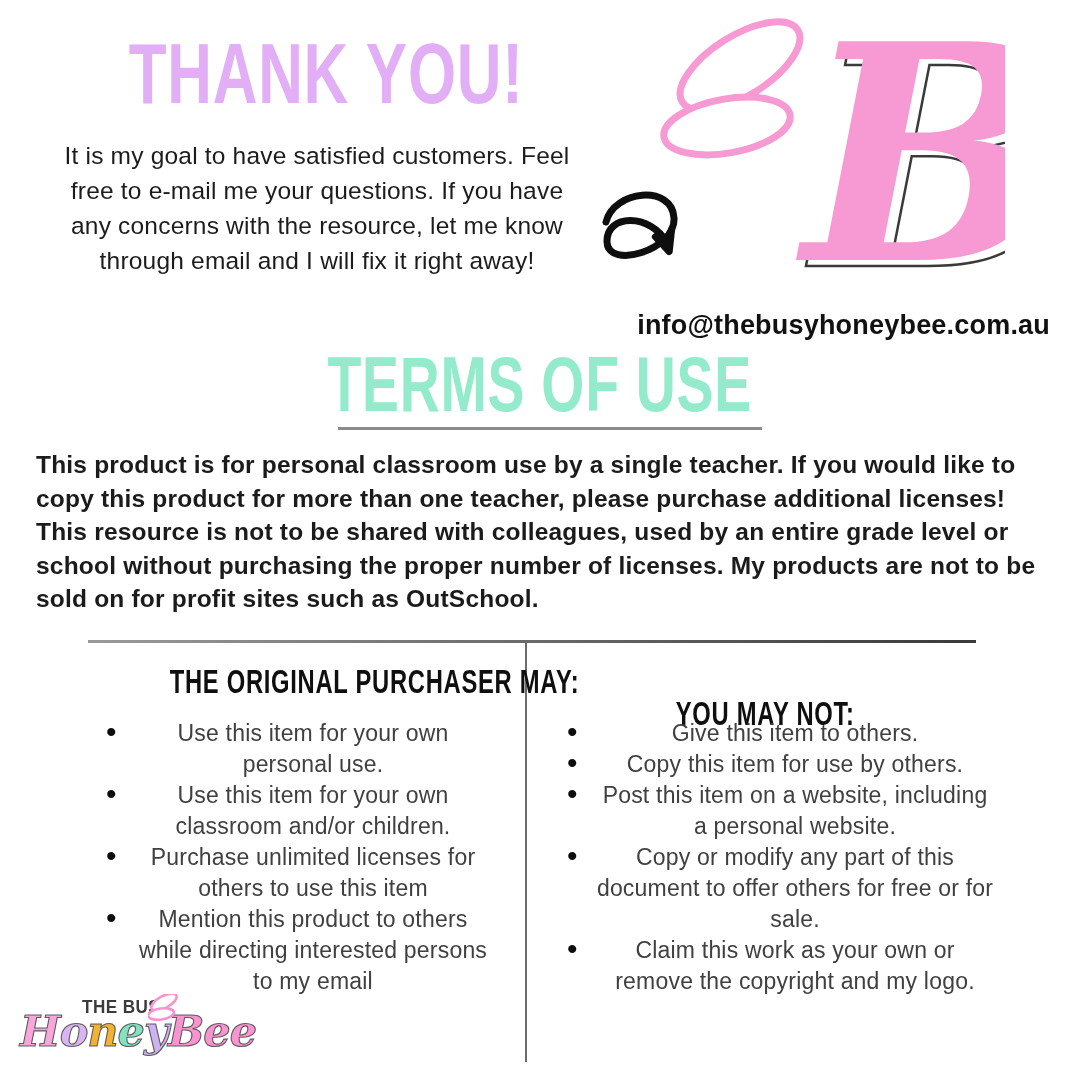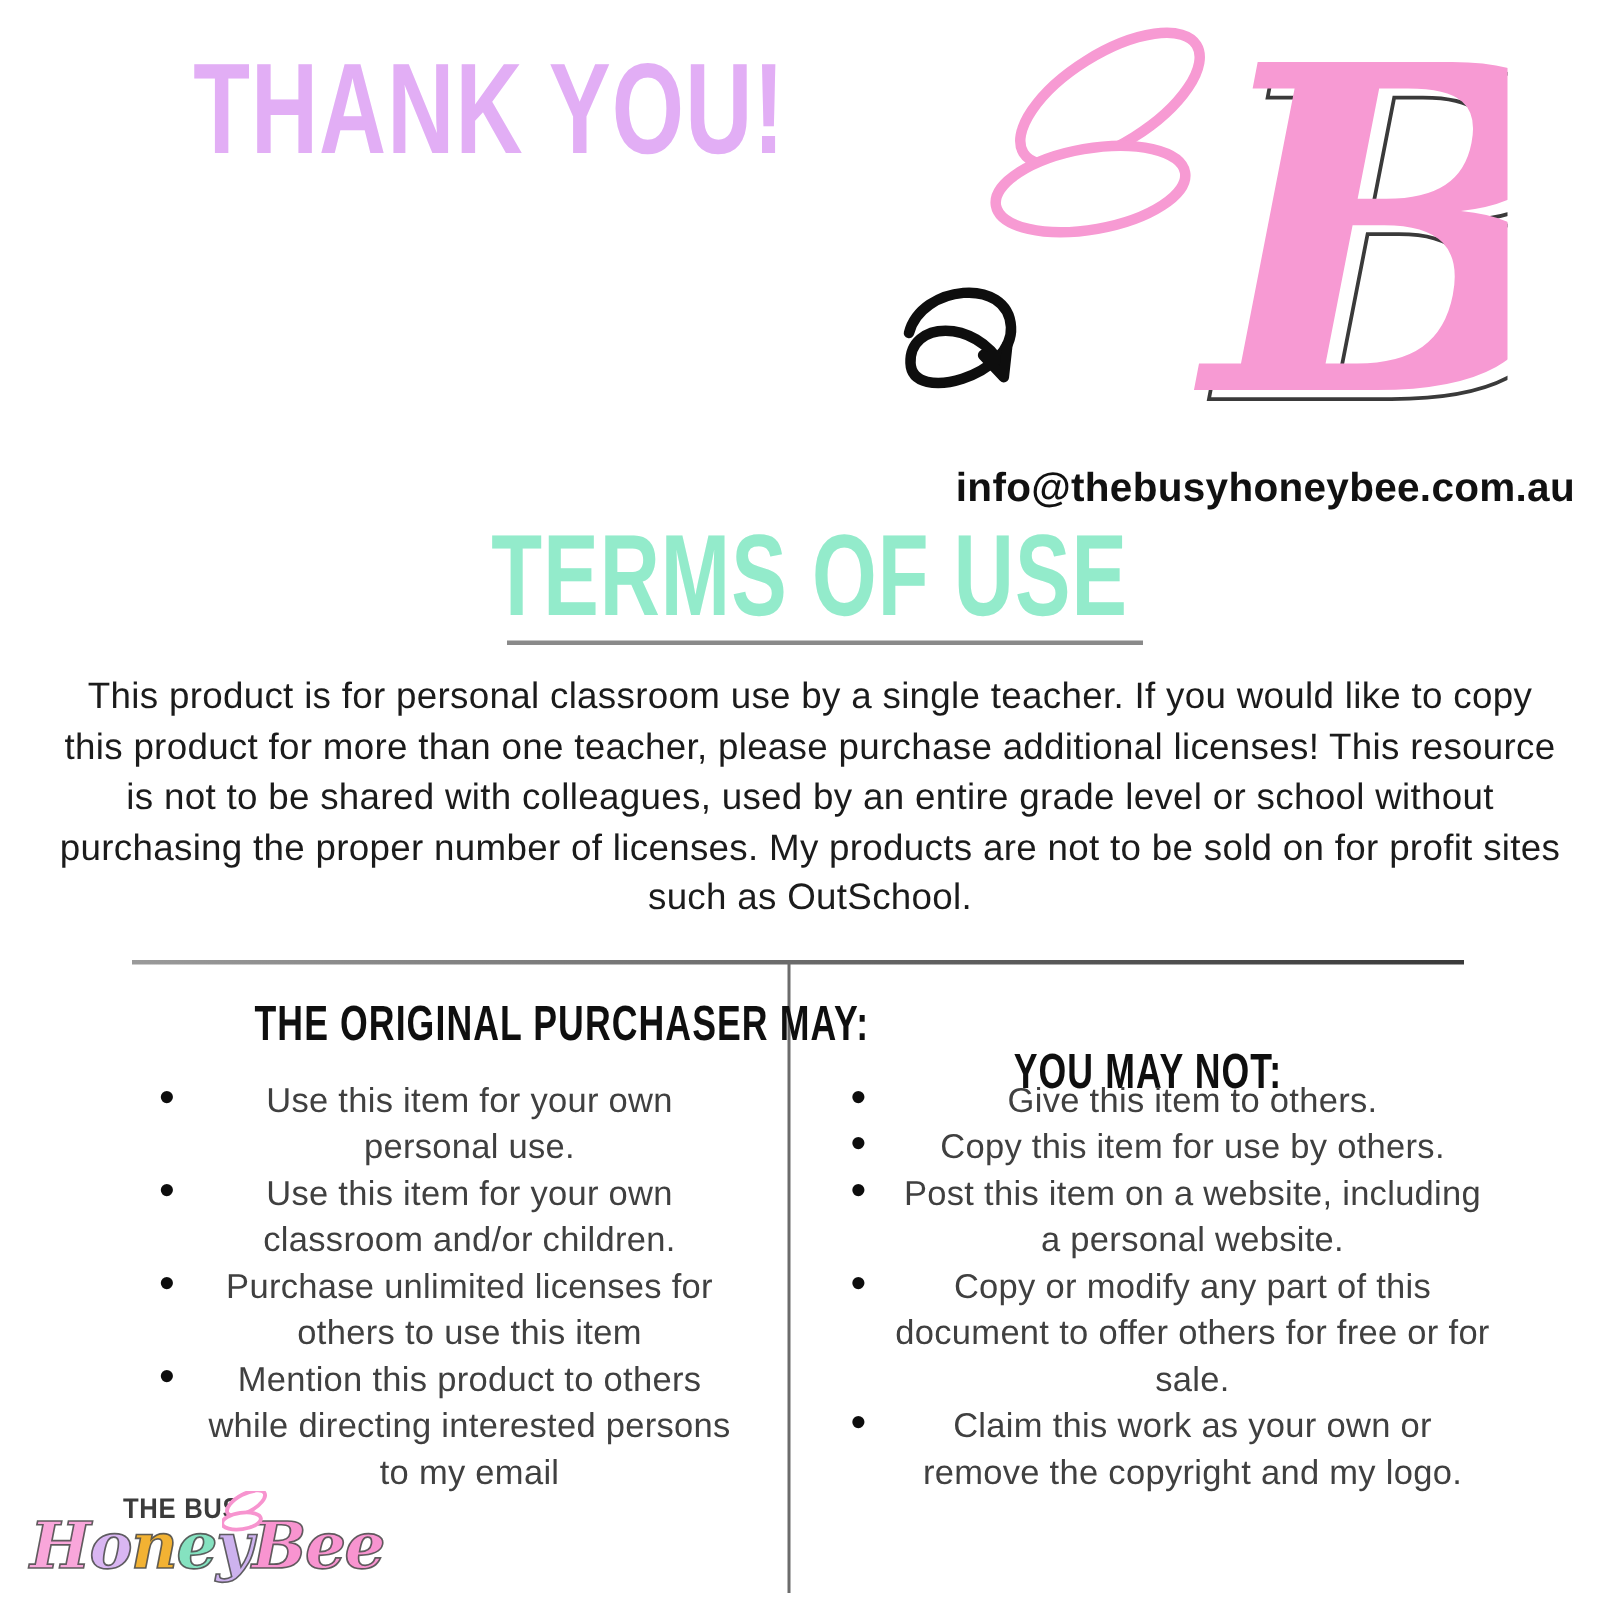--- a/index.html
+++ b/index.html
@@ -25,22 +25,22 @@
 
   
   #email-line { left:580px; top:310px; width:470px; text-align:right;
                 font-size:27px; font-weight:700; color:#111; letter-spacing:.2px; }
 
   
   #terms-head { left:0; top:346px; width:1080px; text-align:center; }
   #terms-title { font-size:77px; }
   #terms-underline { width:424px; height:3px; background:#8a8a8a; margin:4px auto 0 auto;
                      transform:translateX(10px); }
-  #terms-body { left:36px; top:448px; width:1008px; text-align:center; font-size:24.5px;
-                line-height:33.5px; color:#1b1b1b; letter-spacing:.2px; }
+  #terms-body { left:36px; top:448px; width:1008px; font-size:24.5px;
+                line-height:33.5px; color:#1b1b1b; letter-spacing:.2px;font-weight:bold; }
 
   
   #rule-h { left:88px; top:640px; width:888px; height:2.5px;
             background:linear-gradient(90deg,#9a9a9a,#3a3a3a); }
   #rule-v { left:525px; top:641px; width:2px; height:421px; background:#6c6c6c; }
 
   
   .col-head { font-size:33px; color:#0f0f0f; }
   #col-left-head  { left:90px;  top:665px; width:410px; }
   #col-right-head { left:545px; top:665px; width:440px;margin-top:32px; }
@@ -60,20 +60,21 @@
   #fl-script { margin-top:-8px; font-family:"DejaVu Serif", serif; font-style:italic;
                font-weight:700; font-size:43px; line-height:1; letter-spacing:-1px;
                -webkit-text-stroke:1.1px rgba(70,70,70,.85); white-space:nowrap; }
   #fl-wings { position:absolute; left:128px; top:-2px; }
 </style>
 </head>
 <body>
 
 <section class="abs" id="thankyou-block">
   <h1 class="display" id="thankyou-title"><span class="squeeze" style="color: rgb(226, 174, 245);">THANK YOU!</span></h1>
+  <p id="thankyou-body">It is my goal to have satisfied customers. Feel free to e-mail me your questions. If you have any concerns with the resource, let me know through email and I will fix it right away!</p>
 </section>
 
 <div class="abs" id="arrow-wrap">
   <svg width="106" height="106" viewBox="0 0 106 106">
     <path d="M14,40 C22,8 80,2 82,36 C84,68 16,88 15,60 C14,32 58,30 76,62" fill="none" stroke="#0e0e0e" stroke-width="7" stroke-linecap="round"></path>
     <path d="M62,58 L79,69 L76,47" fill="none" stroke="#0e0e0e" stroke-width="7" stroke-linecap="round" stroke-linejoin="round" transform="rotate(14 76 62)"></path>
   </svg>
 </div>
 
 <div class="abs" id="blogo-wrap">

